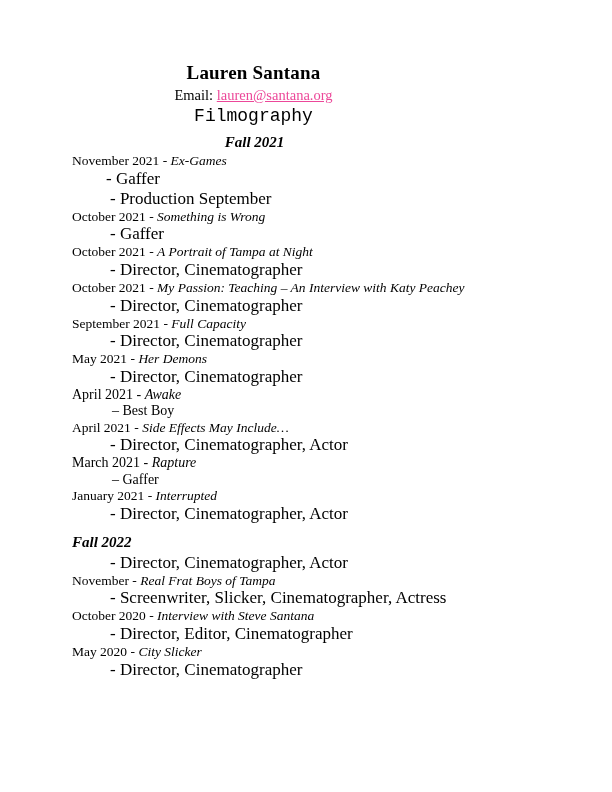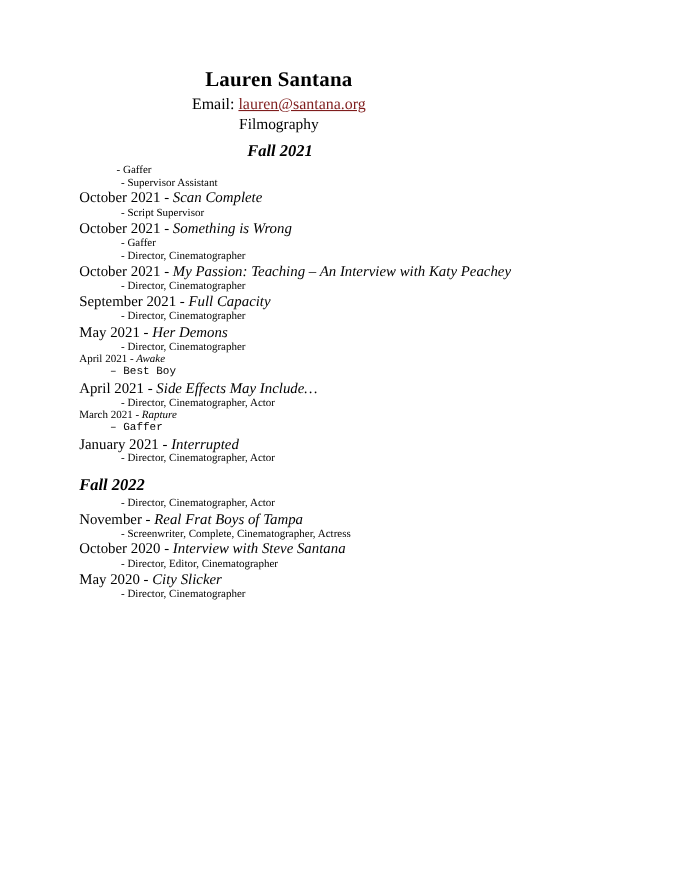--- a/index.html
+++ b/index.html
@@ -27,27 +27,28 @@
     font-weight: bold;
     letter-spacing: 0.2px;
     margin: 0 0 3px 0;
   }
   .email-line {
     text-align: center;
     font-size: 14.5px;
     margin: 0 0 2px 0;
   }
   .email-link {
-    color: #7f1d1d;
+    color: #ec4899;
     text-decoration: underline;
   }
   .section-heading-main {
     text-align: center;
-    font-size: 14px;
+    font-size: 18px;
     margin: 0 0 6px 0;
+    font-family: Liberation Mono, monospace;
   }
   .term {
     font-weight: bold;
     font-style: italic;
     font-size: 15px;
     margin: 10px 0 2px 2px;
   }
   .term.first {
     margin-top: 8px;
     text-align: center;
@@ -59,32 +60,31 @@
   .entry-title {
     font-size: 13.5px;
     line-height: 1.17;
     margin: 0 0 0 2px;
     white-space: nowrap;
   }
   .entry-title .work {
     font-style: italic;
   }
   .entry-role {
-    font-size: 10px;
+    font-size: 17px;
     line-height: 1.17;
     margin: 0 0 0 36px;
     white-space: nowrap;
   }
   .small .entry-title,
   .small .entry-role {
-    font-size: 10px;
+    font-size: 14px;
   }
   .small .entry-role {
-    margin-left: 30px;
-    font-family: Liberation Mono, monospace;
+    margin-left: 42px;
   }
   .indent-dash-wide {
     margin-left: 40px;
   }
 </style>
 </head>
 <body>
 
 <div class="page">
 
@@ -93,34 +93,32 @@
   <div class="email-line">
     <span>Email: </span><a class="email-link" href="#">lauren@santana.org</a>
   </div>
 
   <div class="section-heading-main">Filmography</div>
 
   <div id="sections-root">
       <div class="section">
         <div class="term first">Fall 2021</div>
         <div class="entry">
+          <div class="entry-title"><span class="date">November 2021 - </span><span class="work">Ex-Games</span></div>
           <div class="entry-role">-    Gaffer</div>
         </div>
         <div class="entry">
-          <div class="entry-role indent-dash-wide">-    Supervisor Assistant</div>
-        </div>
-        <div class="entry">
-          <div class="entry-title"><span class="date">October 2021 - </span><span class="work">Scan Complete</span></div>
-          <div class="entry-role indent-dash-wide">-    Script Supervisor</div>
+          <div class="entry-role indent-dash-wide">-    Production September</div>
         </div>
         <div class="entry">
           <div class="entry-title"><span class="date">October 2021 - </span><span class="work">Something is Wrong</span></div>
           <div class="entry-role indent-dash-wide">-    Gaffer</div>
         </div>
         <div class="entry">
+          <div class="entry-title"><span class="date">October 2021 - </span><span class="work">A Portrait of Tampa at Night</span></div>
           <div class="entry-role indent-dash-wide">- Director, Cinematographer</div>
         </div>
         <div class="entry">
           <div class="entry-title"><span class="date">October 2021 - </span><span class="work">My Passion: Teaching – An Interview with Katy Peachey</span></div>
           <div class="entry-role indent-dash-wide">- Director, Cinematographer</div>
         </div>
         <div class="entry">
           <div class="entry-title"><span class="date">September 2021 - </span><span class="work">Full Capacity</span></div>
           <div class="entry-role indent-dash-wide">- Director, Cinematographer</div>
         </div>
@@ -147,21 +145,21 @@
           <div class="entry-role indent-dash-wide">- Director, Cinematographer, Actor</div>
         </div>
       </div>
       <div class="section">
         <div class="term">Fall 2022</div>
         <div class="entry">
           <div class="entry-role indent-dash-wide">- Director, Cinematographer, Actor</div>
         </div>
         <div class="entry">
           <div class="entry-title"><span class="date">November - </span><span class="work">Real Frat Boys of Tampa</span></div>
-          <div class="entry-role indent-dash-wide">- Screenwriter, Complete, Cinematographer, Actress</div>
+          <div class="entry-role indent-dash-wide">- Screenwriter, Slicker, Cinematographer, Actress</div>
         </div>
         <div class="entry">
           <div class="entry-title"><span class="date">October 2020 - </span><span class="work">Interview with Steve Santana</span></div>
           <div class="entry-role indent-dash-wide">- Director, Editor, Cinematographer</div>
         </div>
         <div class="entry">
           <div class="entry-title"><span class="date">May 2020 - </span><span class="work">City Slicker</span></div>
           <div class="entry-role indent-dash-wide">- Director, Cinematographer</div>
         </div>
       </div>

